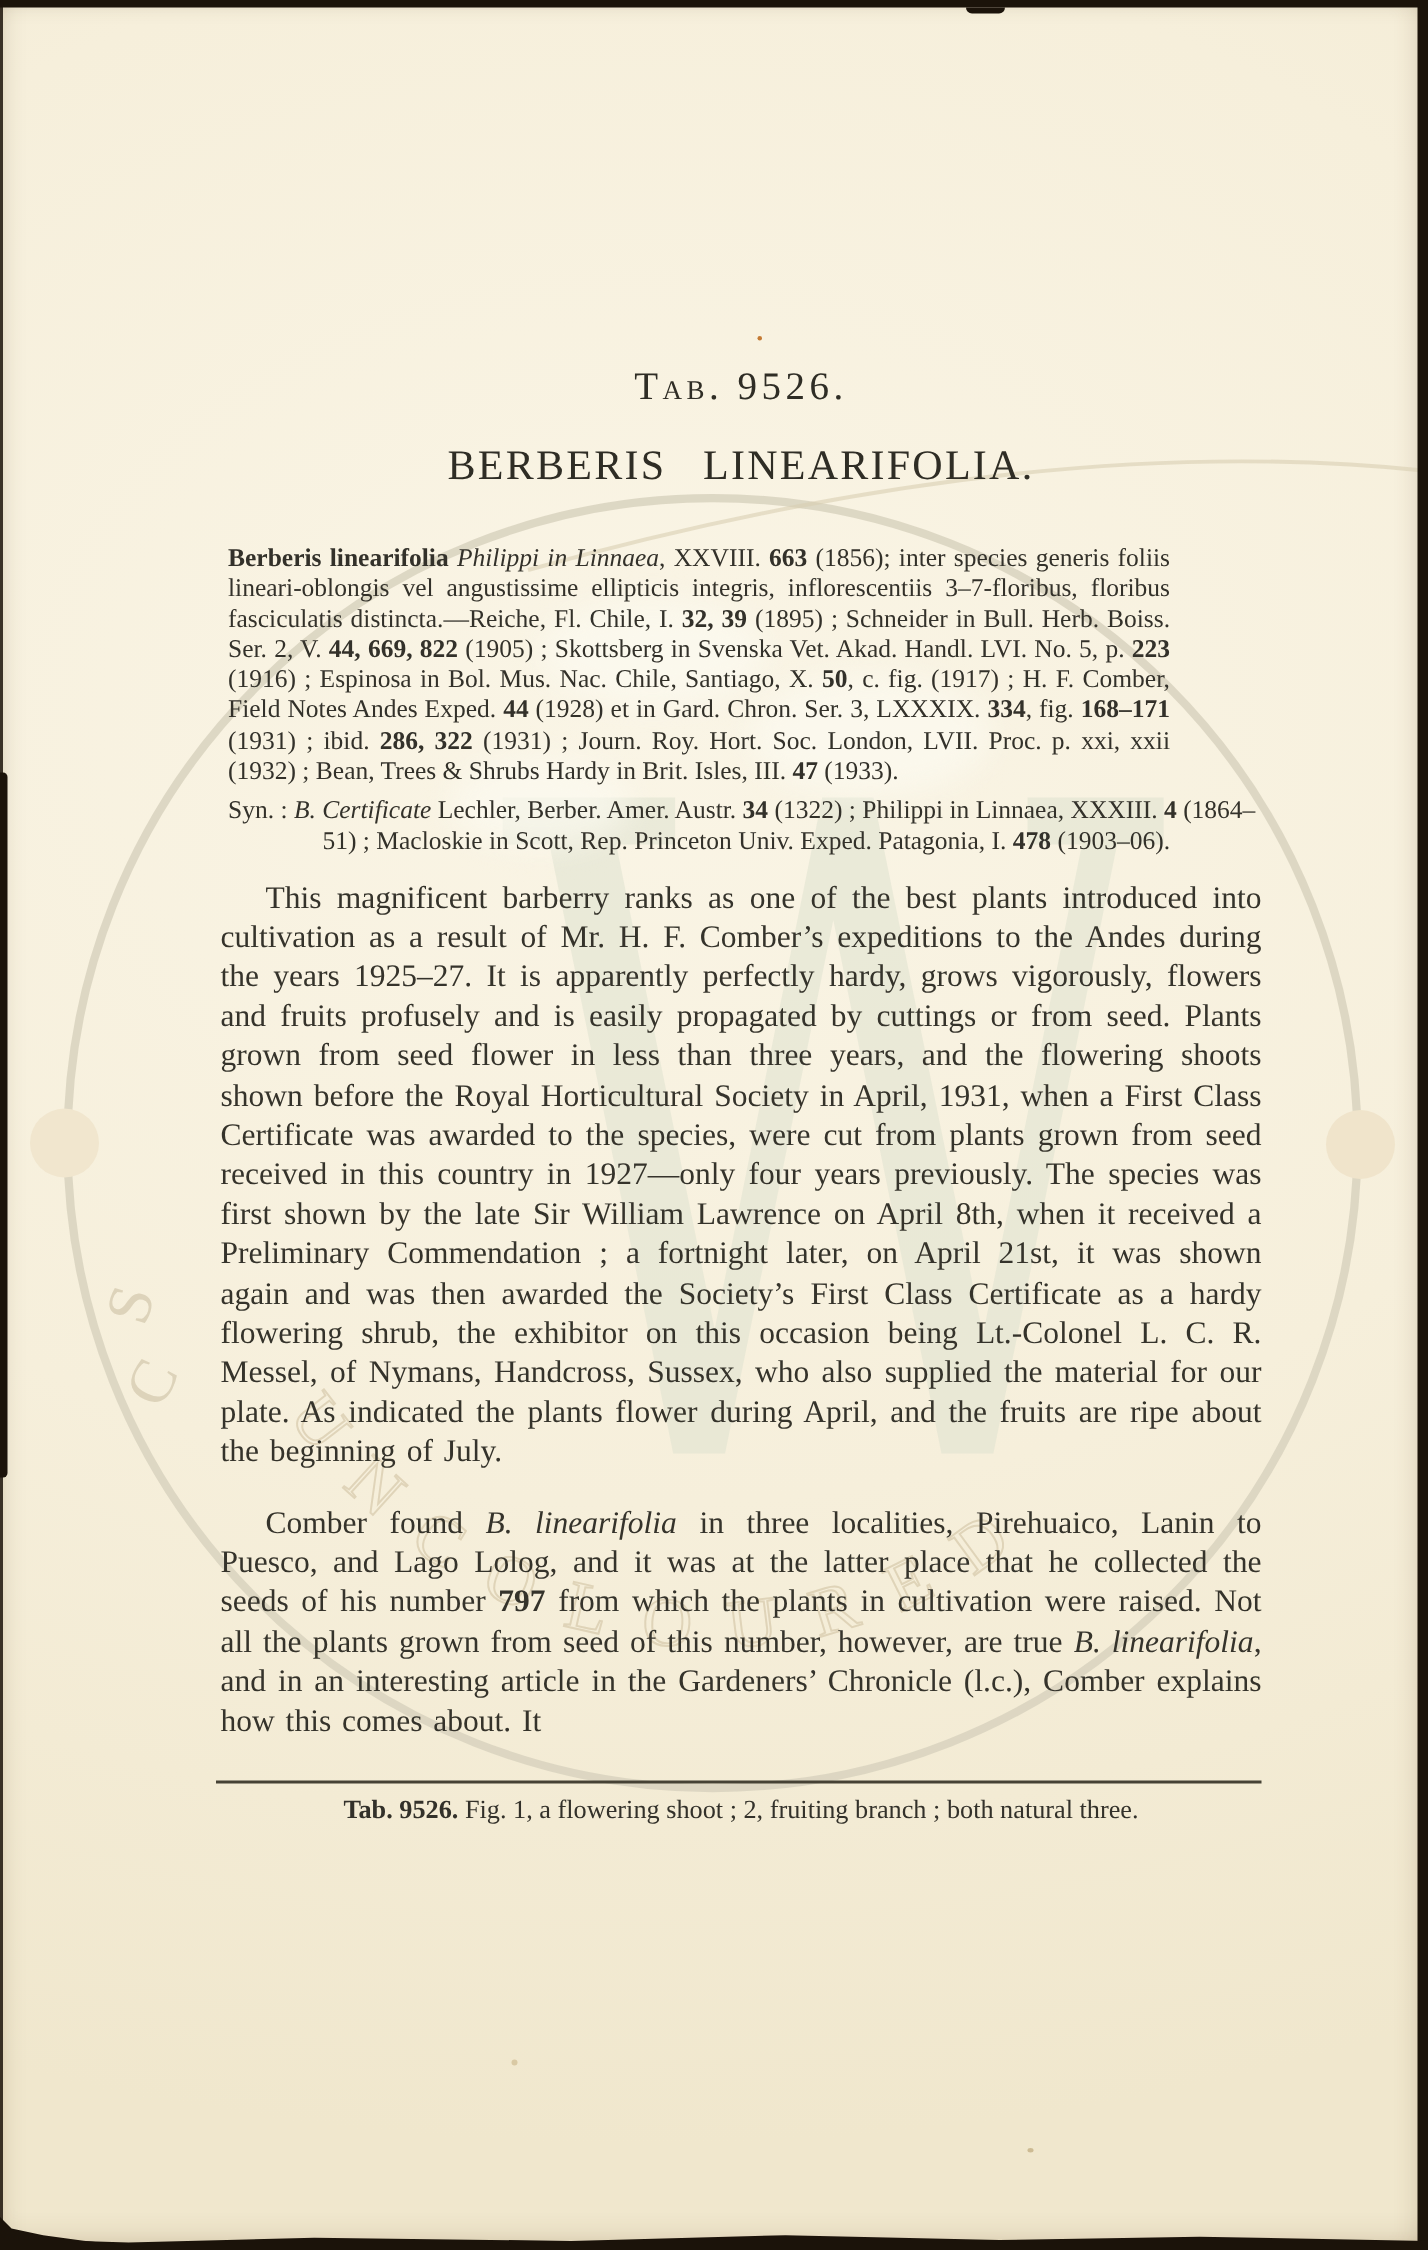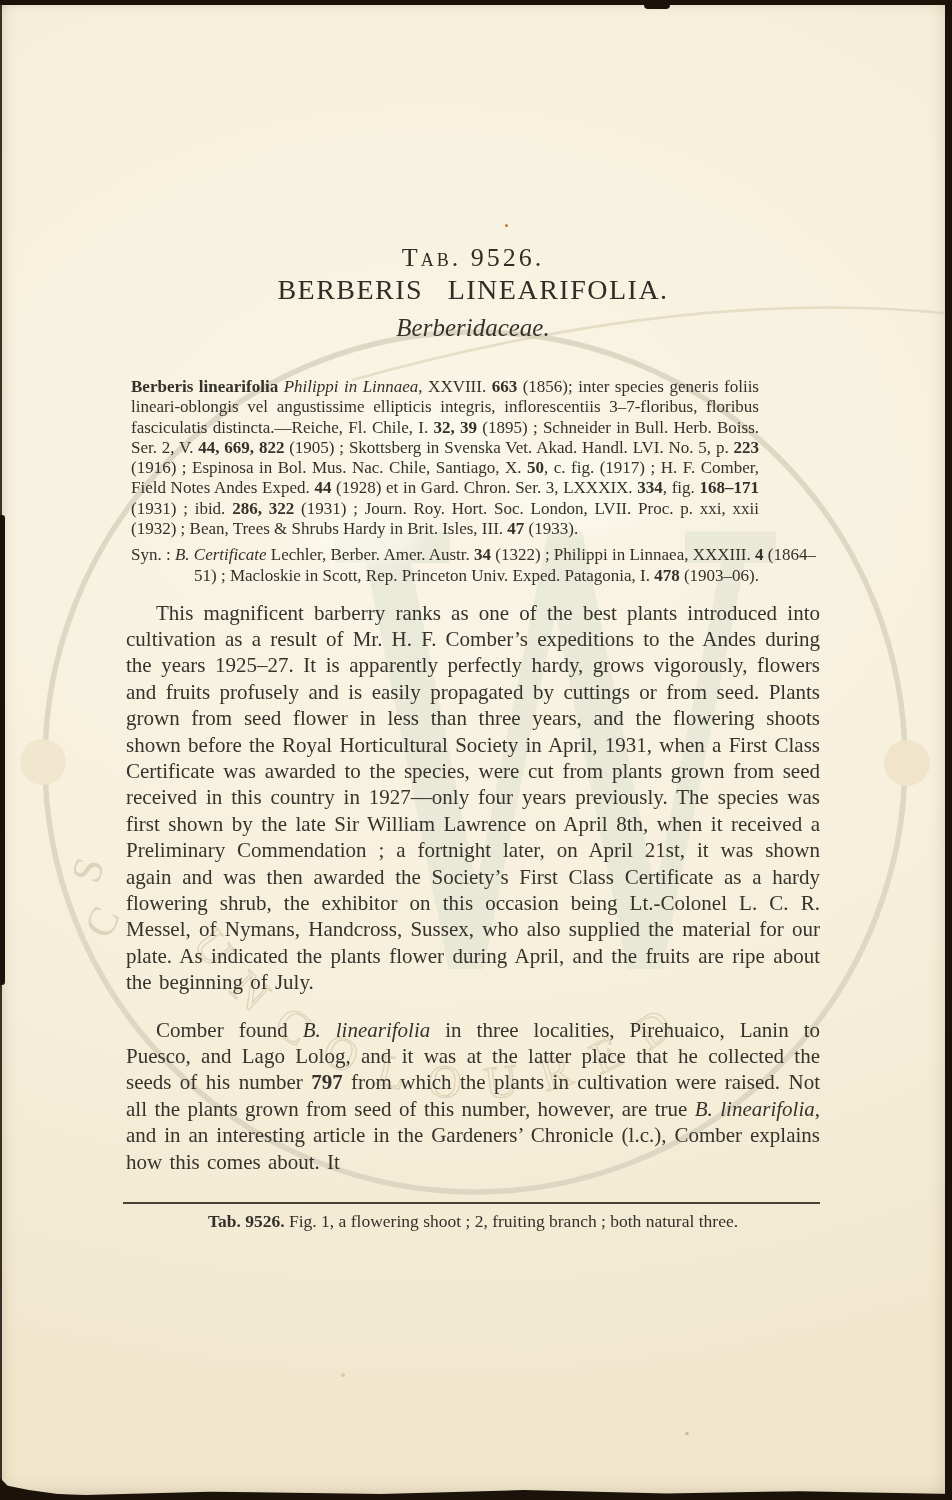--- a/index.html
+++ b/index.html
@@ -30,25 +30,25 @@
     position:absolute;left:555px;top:462px;transform:translateX(-50%) scaleX(.72);
     transform-origin:center top;
     font-family:"DejaVu Serif", serif;font-size:600px;line-height:600px;font-weight:400;
     color:rgba(223,226,207,.55);
   }
   .wm-blob{position:absolute;border-radius:50%;background:rgba(252,250,241,.65);filter:blur(10px);}
   .wm-side{position:absolute;font-family:"Liberation Serif", serif;font-size:42px;
     color:rgba(201,188,158,.55);}
   .speck{position:absolute;border-radius:50%;z-index:4;}
   
-  .col{position:absolute;left:126px;top:243px;width:694px;z-index:3;color:#34322a;}
+  .col{position:absolute;left:147px;top:243px;width:694px;z-index:3;color:#34322a;}
   .tab-line{font-variant:small-caps;font-size:26px;line-height:30px;text-align:center;
     letter-spacing:3px;color:#2f2d25;}
   .title{font-size:28px;line-height:32px;text-align:center;letter-spacing:1.5px;
-    word-spacing:16px;margin-top:1px;color:#2f2d25;}
+    word-spacing:16px;margin-top:22px;color:#2f2d25;}
   .family{font-style:italic;font-size:25px;line-height:29px;text-align:center;margin-top:7px;}
   p{margin:0;}
   .cite{margin:35px 2px 0 5px;width:628px;font-size:17px;line-height:20.3px;
     text-align:justify;color:#33312a;}
   .syn{margin:6px 2px 0 5px;width:628px;font-size:17px;line-height:20.6px;
     padding-left:63px;text-indent:-63px;color:#33312a;}
   .body-p{font-size:21px;line-height:26.4px;text-align:justify;text-indent:30px;
     word-spacing:2px;color:#35332b;font-family:Liberation Serif, serif;}
   .body-p1{margin-top:13px;}
   .body-p2{margin-top:21px;}
@@ -77,21 +77,20 @@
     <span class="wm-side" style="left:76px;top:846px;transform:rotate(-73deg);">S</span>
     <span class="wm-side" style="left:88px;top:898px;transform:rotate(-64deg);">C</span>
     <div class="wm-blob" style="left:360px;top:400px;width:150px;height:70px;"></div>
     <div class="wm-blob" style="left:500px;top:450px;width:160px;height:80px;"></div>
     <div class="wm-blob" style="left:300px;top:505px;width:120px;height:60px;"></div>
   </div>
 
   <div class="col">
     <div class="tab-line">Tab. 9526.</div>
     <div class="title">BERBERIS LINEARIFOLIA.</div>
-    <div class="family">Berberidaceae.</div>
 
     <p class="cite"><span class="b">Berberis linearifolia </span><span class="i">Philippi in Linnaea</span><span>, XXVIII. </span><span class="b">663</span><span> (1856); inter species generis foliis lineari-oblongis vel angustissime ellipticis integris, inflorescentiis 3–7-floribus, floribus fasciculatis distincta.—Reiche, Fl. Chile, I. </span><span class="b">32, 39</span><span> (1895) ; Schneider in Bull. Herb. Boiss. Ser. 2, V. </span><span class="b">44, 669, 822</span><span> (1905) ; Skottsberg in Svenska Vet. Akad. Handl. LVI. No. 5, p. </span><span class="b">223</span><span> (1916) ; Espinosa in Bol. Mus. Nac. Chile, Santiago, X. </span><span class="b">50</span><span>, c. fig. (1917) ; H. F. Comber, Field Notes Andes Exped. </span><span class="b">44</span><span> (1928) et in Gard. Chron. Ser. 3, LXXXIX. </span><span class="b">334</span><span>, fig. </span><span class="b">168–171</span><span> (1931) ; ibid. </span><span class="b">286, 322</span><span> (1931) ; Journ. Roy. Hort. Soc. London, LVII. Proc. p. xxi, xxii (1932) ; Bean, Trees &amp; Shrubs Hardy in Brit. Isles, III. </span><span class="b">47</span><span> (1933).</span></p>
     <p class="syn"><span>Syn. : </span><span class="i">B. Certificate</span><span> Lechler, Berber. Amer. Austr. </span><span class="b">34</span><span> (1322) ; Philippi in Linnaea, XXXIII. </span><span class="b">4</span><span> (1864–51) ; Macloskie in Scott, Rep. Princeton Univ. Exped. Patagonia, I. </span><span class="b">478</span><span> (1903–06).</span></p>
 
     <p class="body-p body-p1"><span>This magnificent barberry ranks as one of the best plants introduced into cultivation as a result of Mr. H. F. Comber’s expeditions to the Andes during the years 1925–27. It is apparently perfectly hardy, grows vigorously, flowers and fruits profusely and is easily propagated by cuttings or from seed. Plants grown from seed flower in less than three years, and the flowering shoots shown before the Royal Horticultural Society in April, 1931, when a First Class Certificate was awarded to the species, were cut from plants grown from seed received in this country in 1927—only four years previously. The species was first shown by the late Sir William Lawrence on April 8th, when it received a Preliminary Commendation ; a fortnight later, on April 21st, it was shown again and was then awarded the Society’s First Class Certificate as a hardy flowering shrub, the exhibitor on this occasion being Lt.-Colonel L. C. R. Messel, of Nymans, Handcross, Sussex, who also supplied the material for our plate. As indicated the plants flower during April, and the fruits are ripe about the beginning of July.</span></p>
     <p class="body-p body-p2"><span>Comber found </span><span class="i">B. linearifolia</span><span> in three localities, Pirehuaico, Lanin to Puesco, and Lago Lolog, and it was at the latter place that he collected the seeds of his number </span><span class="b">797</span><span> from which the plants in cultivation were raised. Not all the plants grown from seed of this number, however, are true </span><span class="i">B. linearifolia</span><span>, and in an interesting article in the Gardeners’ Chronicle (l.c.), Comber explains how this comes about. It</span></p>
 
     <div class="rule"></div>
     <p class="footnote"><span class="b">Tab. 9526.</span><span> Fig. 1, a flowering shoot ; 2, fruiting branch ; both natural three.</span></p>
   </div>

